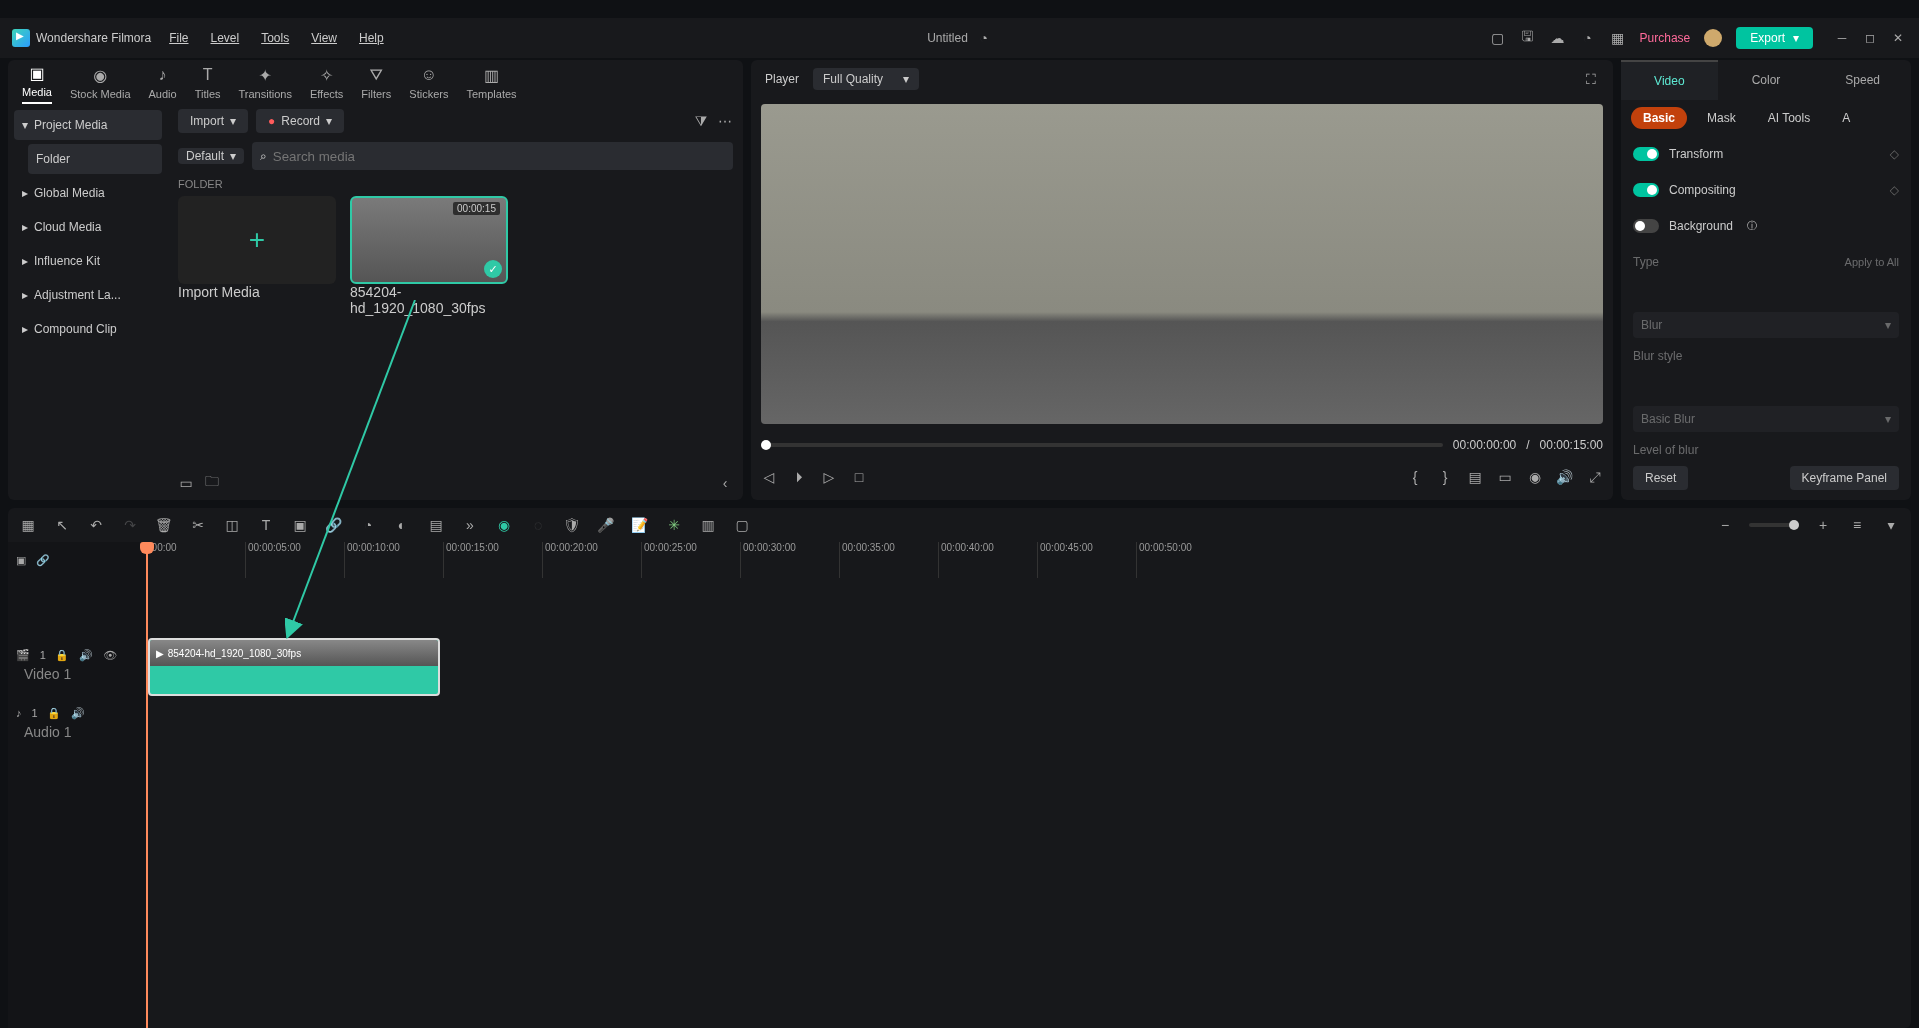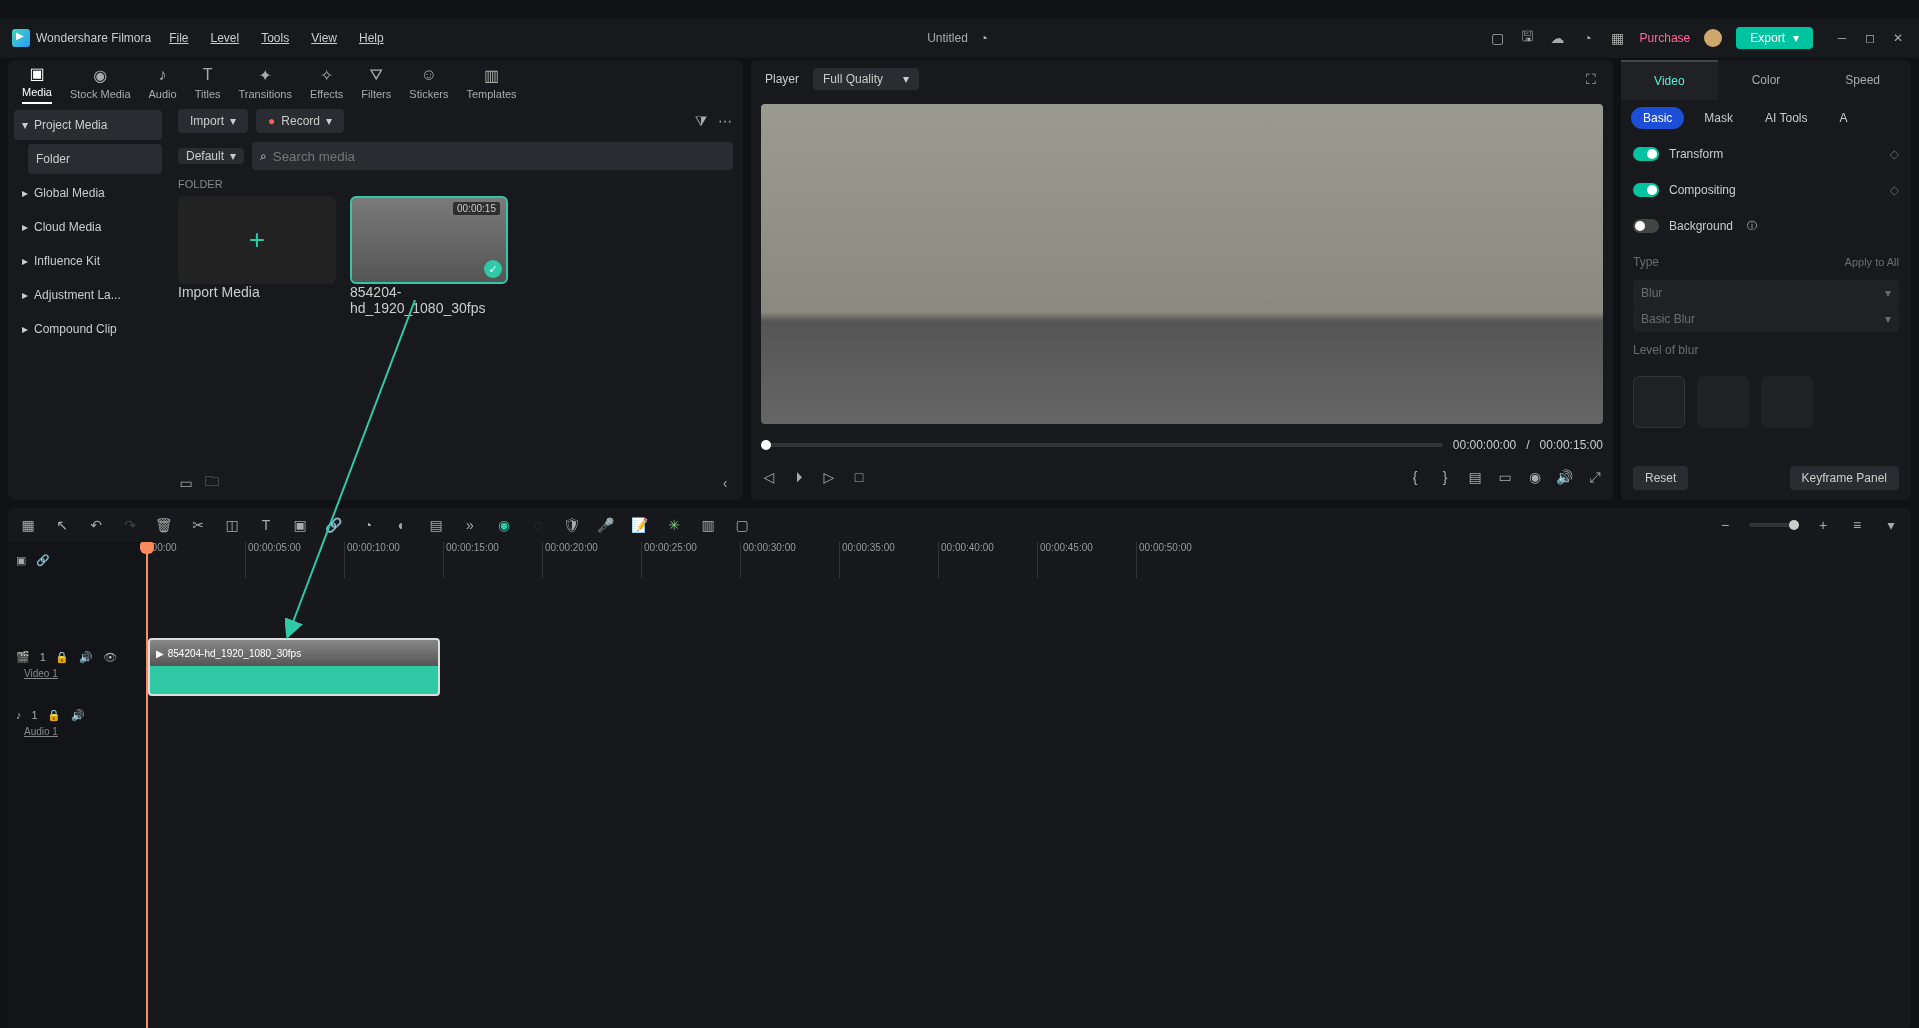--- a/index.html
+++ b/index.html
@@ -56,32 +56,32 @@
 .shead { width:10px; height:10px; background:#fff; border-radius:50%; position:absolute; left:0; top:-3px; }
 .pctl { height:34px; margin:0 10px 6px; display:flex; align-items:center; gap:14px; }
 .pctl .spacer { flex:1; }
 
 .p-right { width:290px; display:flex; flex-direction:column; }
 .rtabs { height:40px; display:flex; }
 .rtab { flex:1; display:flex; align-items:center; justify-content:center; color:#aaa; }
 .rtab.active { background:#1f2125; color:#5eead4; border-top:2px solid #444; }
 .rsub { height:36px; display:flex; align-items:center; padding:0 10px; gap:8px; }
 .pill { padding:4px 12px; border-radius:12px; }
-.pill.act { background:#1d4ed8; color:#fff; }
+.pill.act { background:#c2410c; color:#fff;font-weight:bold; }
 .rbody { flex:1; padding:0 12px; overflow:hidden; }
 .rrow { height:36px; display:flex; align-items:center; gap:10px; }
 .toggle { width:26px; height:14px; border-radius:7px; position:relative; }
 .toggle.on { background:#00c4a0; }
 .toggle.off { background:#444; }
 .toggle::after { content:""; width:10px; height:10px; background:#fff; border-radius:50%; position:absolute; top:2px; }
 .toggle.on::after { right:2px; }
 .toggle.off::after { left:2px; }
 .dia { margin-left:auto; color:#666; }
 .bg-sec { opacity:.45; }
-.sel-box { background:#2a2c31; height:26px; display:flex; align-items:center; padding:0 8px; border-radius:4px; justify-content:space-between; }
+.sel-box { background:#2a2c31; height:26px; display:flex; align-items:center; padding:0 8px; border-radius:4px; justify-content:space-between;margin-top:32px; }
 .lvls { display:flex; gap:12px; margin-top:8px; }
 .lvl { width:52px; height:52px; border-radius:6px; background:#2a2c31; }
 .lvl.sel-l { border:1px solid #555; }
 .rfoot { margin-top:auto; padding:10px 12px; display:flex; justify-content:space-between; }
 .btn2 { background:#2a2c31; padding:5px 12px; border-radius:4px; }
 
 .row2 { margin:8px; height:520px; display:flex; gap:8px; }
 .tl-wrap { flex:1; background:#17181b; border-radius:6px; display:flex; flex-direction:column; }
 .tl-tools { height:34px; display:flex; align-items:center; padding:0 10px; gap:14px; }
 .tl-tools .ti { width:20px; text-align:center; color:#aaa; font-size:14px; }
@@ -92,21 +92,21 @@
 .track-hdrs { width:138px; background:#131417; }
 .th { height:58px; display:flex; flex-direction:column; justify-content:center; padding:0 8px; gap:4px; }
 .th-row { display:flex; gap:10px; font-size:11px; color:#aaa; }
 .tl-area { flex:1; position:relative; }
 .ruler { height:36px; display:flex; position:relative; }
 .tick { width:99px; font-size:10px; color:#999; border-left:1px solid #333; padding-left:2px; }
 .playhead { position:absolute; left:0; top:0; bottom:0; width:2px; background:#ff8a5c; }
 .ph-cap { position:absolute; left:-6px; top:0; width:14px; height:12px; background:#ff8a5c; border-radius:3px 3px 6px 6px; }
 .clip { position:absolute; left:2px; top:96px; width:292px; height:58px; background:#2fc9a6; border:2px solid #ddd; border-radius:4px; overflow:hidden; }
 .clip-top { height:26px; background:linear-gradient(#888,#555); display:flex; align-items:center; gap:4px; padding:0 6px; font-size:10px; color:#fff; }
-.vlbl { font-size:10px; color:#888; padding-left:8px;text-decoration:underline; }
+.vlbl { font-size:14px; color:#888; padding-left:8px; }
 svg.conn { position:absolute; pointer-events:none; z-index:50; }
 </style>
 </head>
 <body>
 
 <div class="titlebar">
   <div class="logo">
     <span class="logo-icon"></span>
     <span>Wondershare Filmora</span>
   </div>
@@ -325,20 +325,23 @@
           <span style="font-size:10px;margin-left:4px">ⓘ</span>
         </div>
       <div class="bg-sec">
         <div class="rrow">
             <span>Type</span>
             <span style="margin-left:auto;font-size:11px">Apply to All</span>
           </div>
         <div class="sel-box">
             <span>Blur</span>
             <span>▾</span>
+          </div>
+        <div class="rrow">
+            <span>Blur style</span>
           </div>
         <div class="sel-box">
             <span>Basic Blur</span>
             <span>▾</span>
           </div>
         <div class="rrow">
             <span>Level of blur</span>
           </div>
         <div class="lvls">
           <div class="lvl sel-l"></div>

